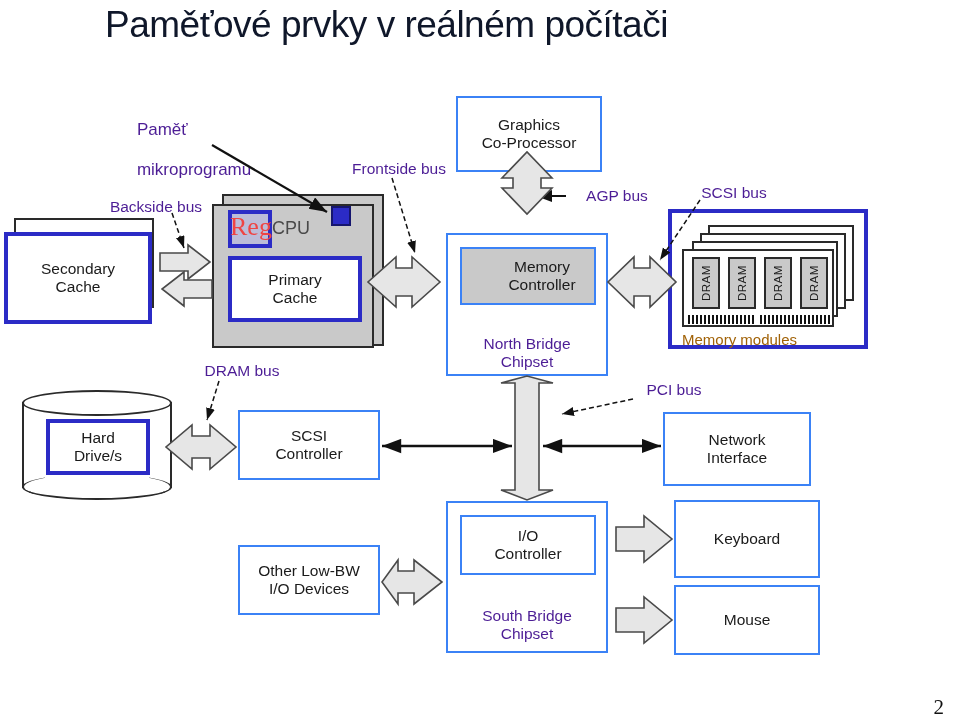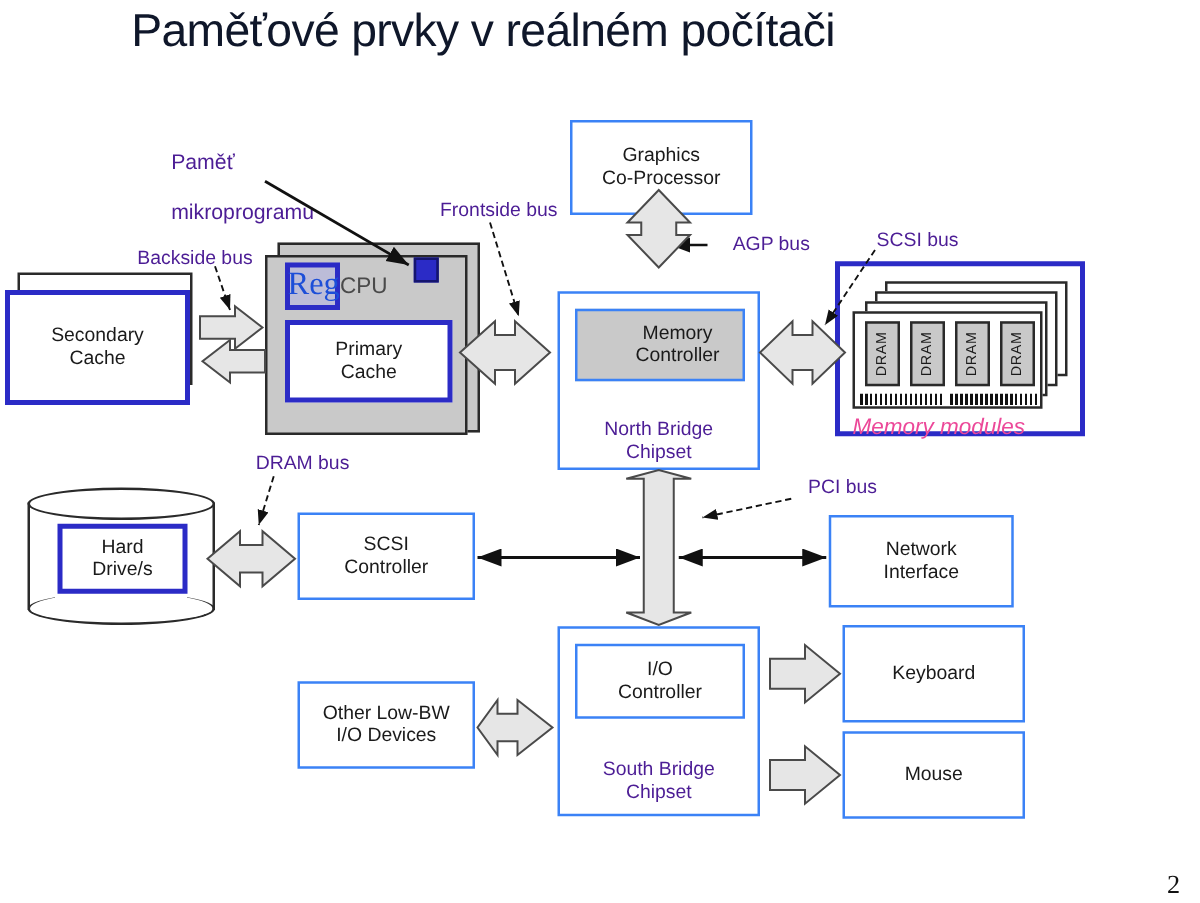--- a/index.html
+++ b/index.html
@@ -34,21 +34,21 @@
   .lbl{position:absolute;color:#4c1d95;font-size:15.5px;
        line-height:1.18;text-align:center;white-space:pre;}
 
   
   .cpu-shadow{position:absolute;background:#c9c9c9;border:2px solid #2a2a2a;
               box-sizing:border-box;}
   .cpu-main{position:absolute;background:#c9c9c9;border:2px solid #2a2a2a;
             box-sizing:border-box;}
   .reg-box{position:absolute;box-sizing:border-box;border:4px solid #2b2bc6;
            background:#bcbcd8;}
-  .reg-text{position:absolute;color:#1d4ed8;
+  .reg-text{position:absolute;color:#ef4444;
             font-family:"Liberation Serif","DejaVu Serif",serif;font-size:26px;}
   .cpu-text{position:absolute;color:#4a4a4a;font-size:18px;}
   .micro-sq{position:absolute;background:#2b2bc6;border:2px solid #15156e;
             box-sizing:border-box;}
 
   
   .card-back{position:absolute;box-sizing:border-box;border:2px solid #2a2a2a;
              background:#ffffff;}
 
   
@@ -67,21 +67,21 @@
             background:#fff;}
   .dimm{position:absolute;box-sizing:border-box;border:2px solid #2a2a2a;
         background:#fff;}
   .dram{position:absolute;box-sizing:border-box;border:2px solid #2a2a2a;
         background:#c9c9c9;color:#1a1a1a;font-size:11.5px;
         writing-mode:vertical-rl;transform:rotate(180deg);
         display:flex;align-items:center;justify-content:center;
         letter-spacing:0.5px;}
   .pins{position:absolute;height:9px;
     background:repeating-linear-gradient(to right,#111 0 2px,#fff 2px 4px);}
-  .mm-label{position:absolute;font-size:18px;color:#ec4899;font-style:italic;}
+  .mm-label{position:absolute;font-size:15px;color:#a16207;}
 
   svg.overlay{position:absolute;left:0;top:0;width:960px;height:722px;
               pointer-events:none;}
 </style>
 </head>
 <body>
 
 <div id="stage">
 
   <div class="title">Paměťové prvky v reálném počítači</div>

